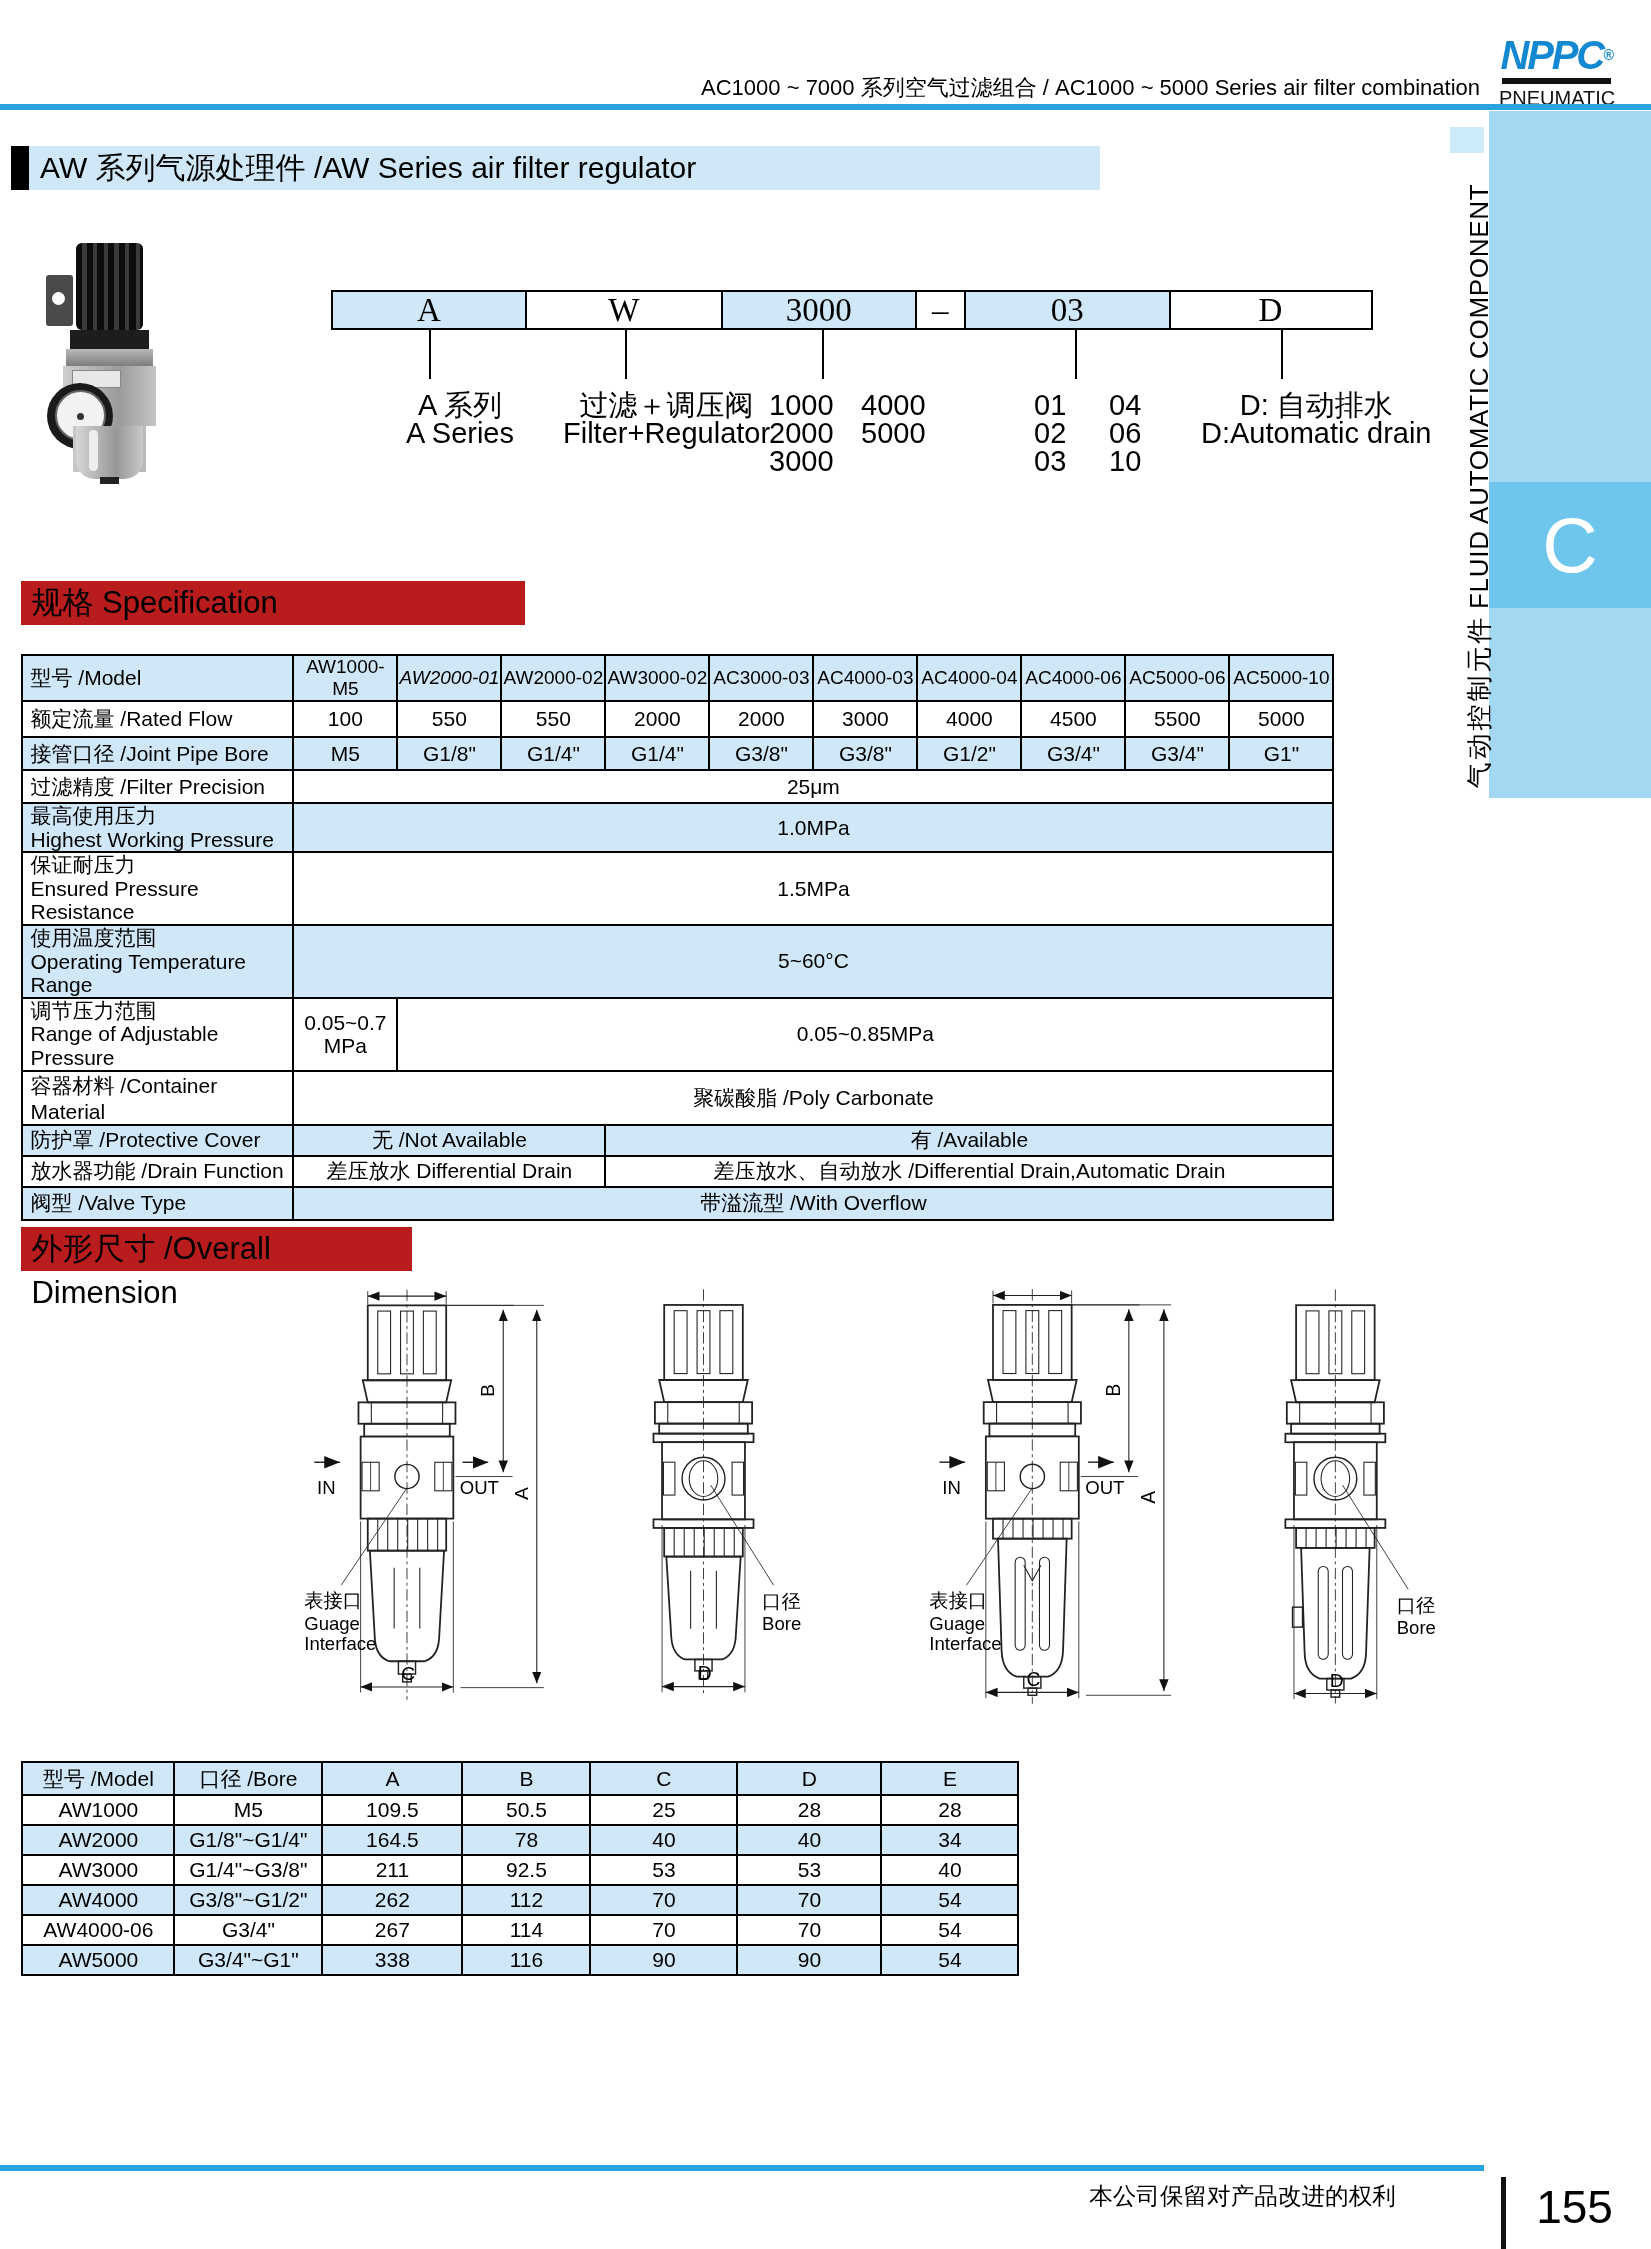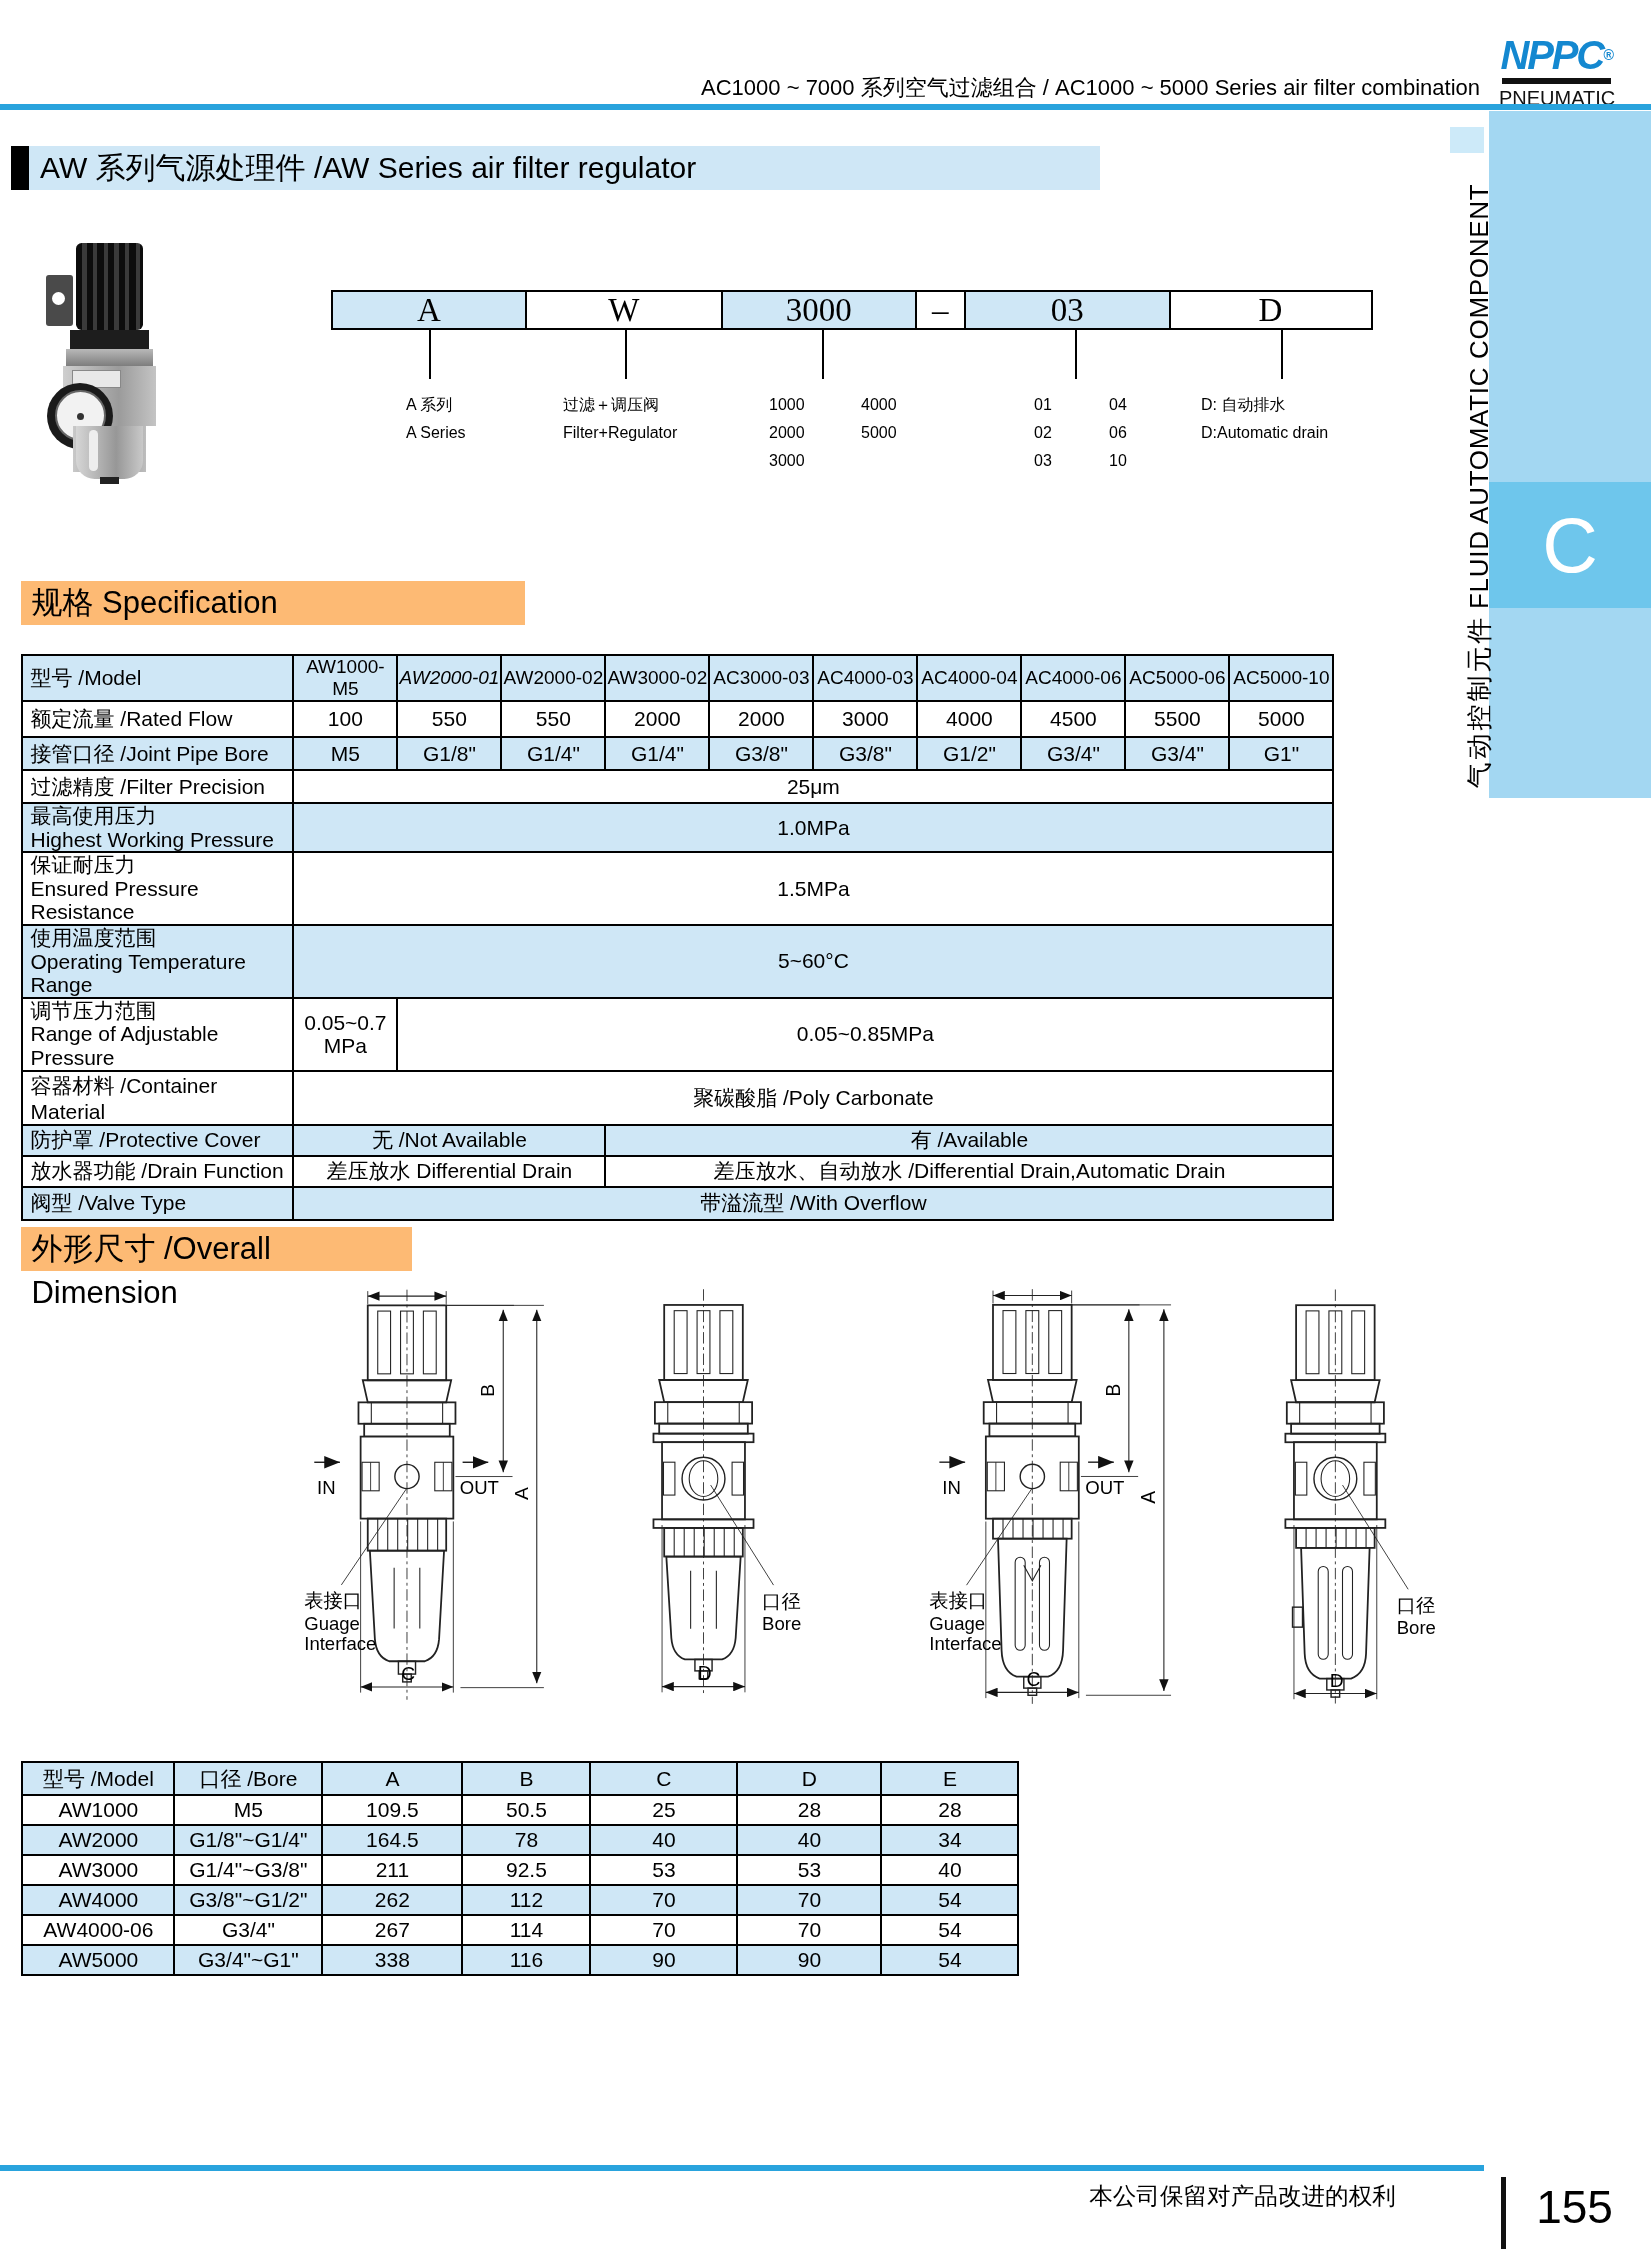--- a/index.html
+++ b/index.html
@@ -26,26 +26,26 @@
   
   #title-block{left:10.7px;top:146px;width:18.6px;height:44px;background:#000;}
   #title-bar{left:29px;top:146px;width:1071px;height:44px;background:#cfe7f6;}
   #title-text{left:40px;top:146px;height:44px;line-height:44px;font-size:30px;}
   
   .codecell{height:40px;border:2.1px solid #000;box-sizing:border-box;text-align:center;
             font-family:"Liberation Serif","DejaVu Serif",serif;font-size:33px;line-height:36px;}
   .blue{background:#cfe7f6;}
   #codetable{left:331px;top:290px;display:flex;}
   .tick{width:2.1px;background:#000;position:absolute;top:330px;height:49px;}
-  .note{position:absolute;font-size:16px;line-height:28px;}
+  .note{position:absolute;font-size:29px;line-height:28px;text-align:center;}
   
   #photo{left:46px;top:243px;width:132px;height:239px;}
   #photo div{position:absolute;}
   
-  .secbar{background:#fdba74;font-size:31px;line-height:44px;padding-left:10px;box-sizing:border-box;}
+  .secbar{background:#b91c1c;font-size:31px;line-height:44px;padding-left:10px;box-sizing:border-box;}
   
   table{border-collapse:collapse;table-layout:fixed;}
   td{border:2.1px solid #000;text-align:center;font-size:21px;padding:0 2.9px;overflow:hidden;}
   td.lbl{text-align:left;padding-left:7.1px;}
   #spectable{left:21.4px;top:654px;}
   #dimtable{left:21.4px;top:1761px;}
   .two{line-height:23.6px;}
   
   svg text{font-family:"Liberation Sans","DejaVu Sans",sans-serif;fill:#000;}
   .draw{position:absolute;top:1282px;}

